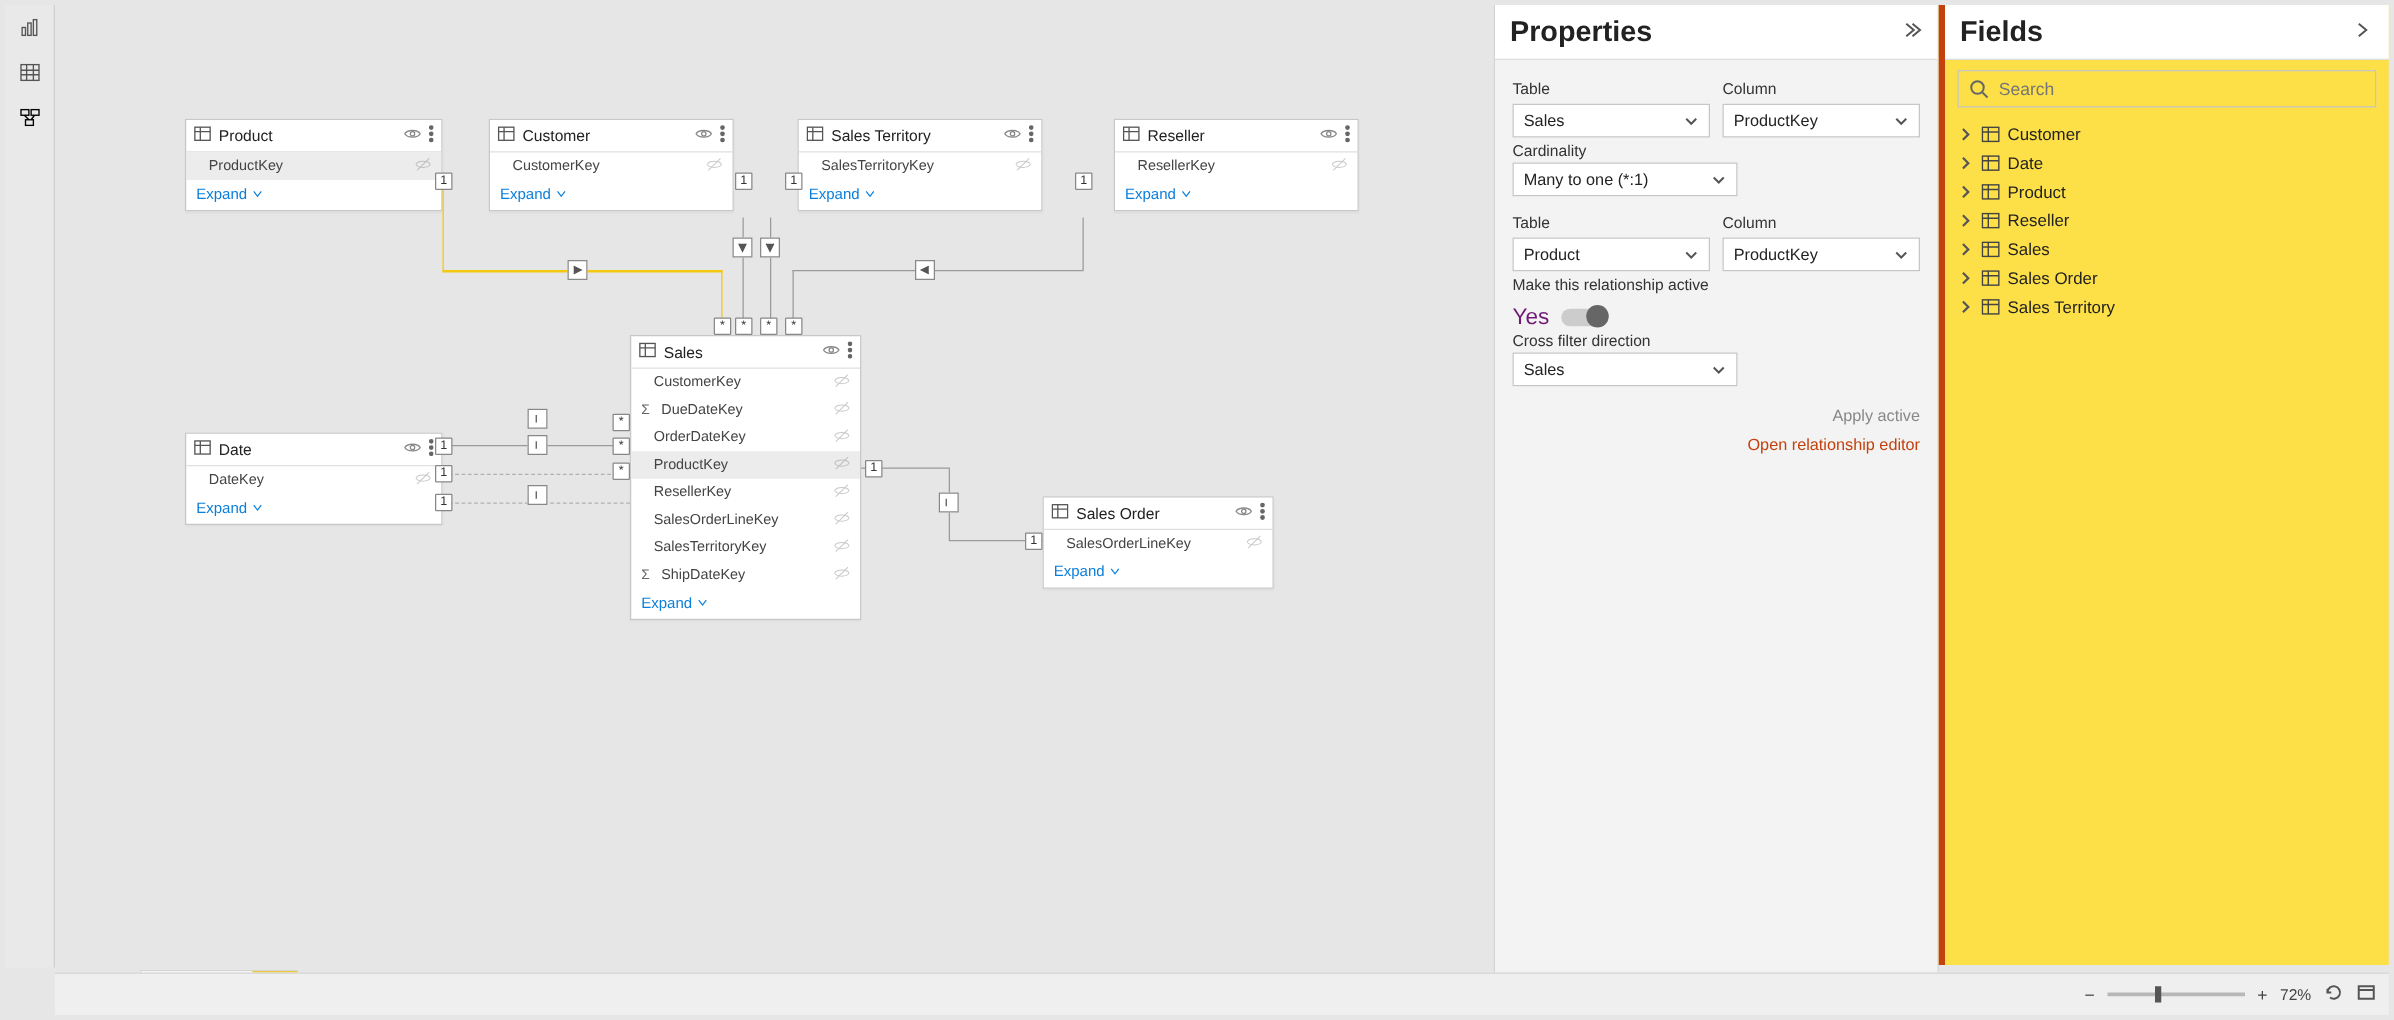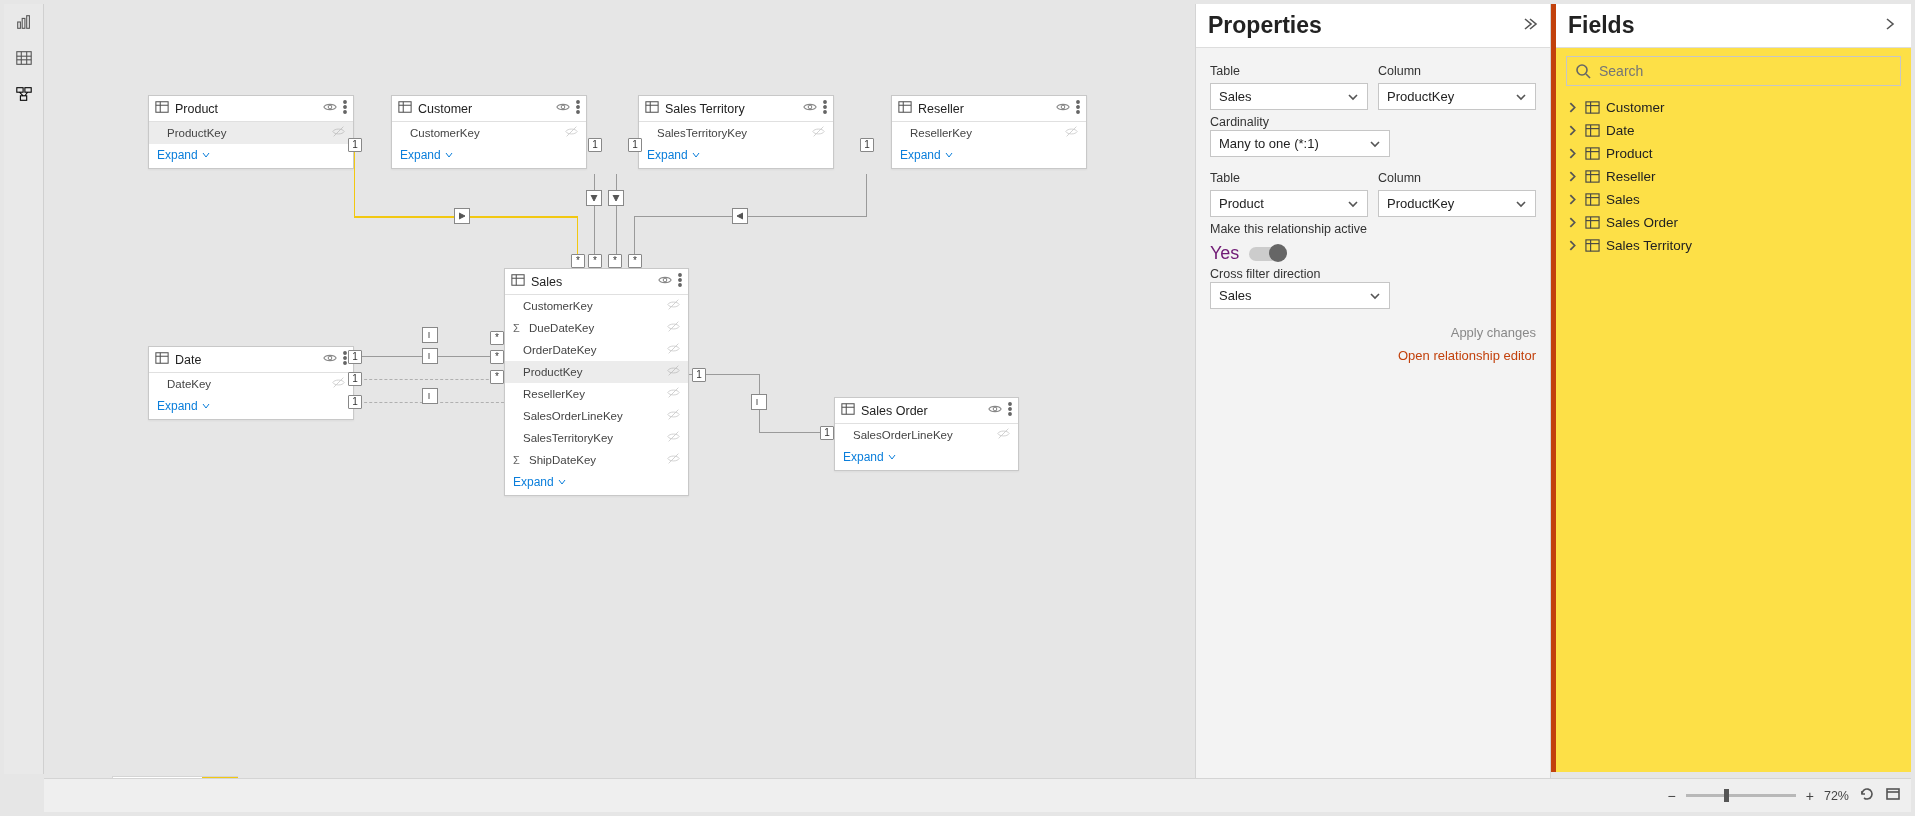--- a/index.html
+++ b/index.html
@@ -565,21 +565,21 @@
     </div>
     <span class="lbl full">Cross filter direction</span>
     <div class="sel narrow">
         <span>Sales</span>
         <svg viewBox="0 0 12 12">
           <polyline points="2,4 6,8 10,4"></polyline>
         </svg>
       </div>
   </div>
   <div class="links">
-    <div class="lk">Apply changes</div>
+    <div class="lk">Apply active</div>
     <div class="lk active">Open relationship editor</div>
   </div>
 </div>
 
 <div class="fields">
   <div class="pane-head">
     <span>Fields</span>
     <span class="spacer"></span>
     <span class="chev"><svg viewBox="0 0 18 18">
           <polyline points="6,4 12,9 6,14"></polyline>

